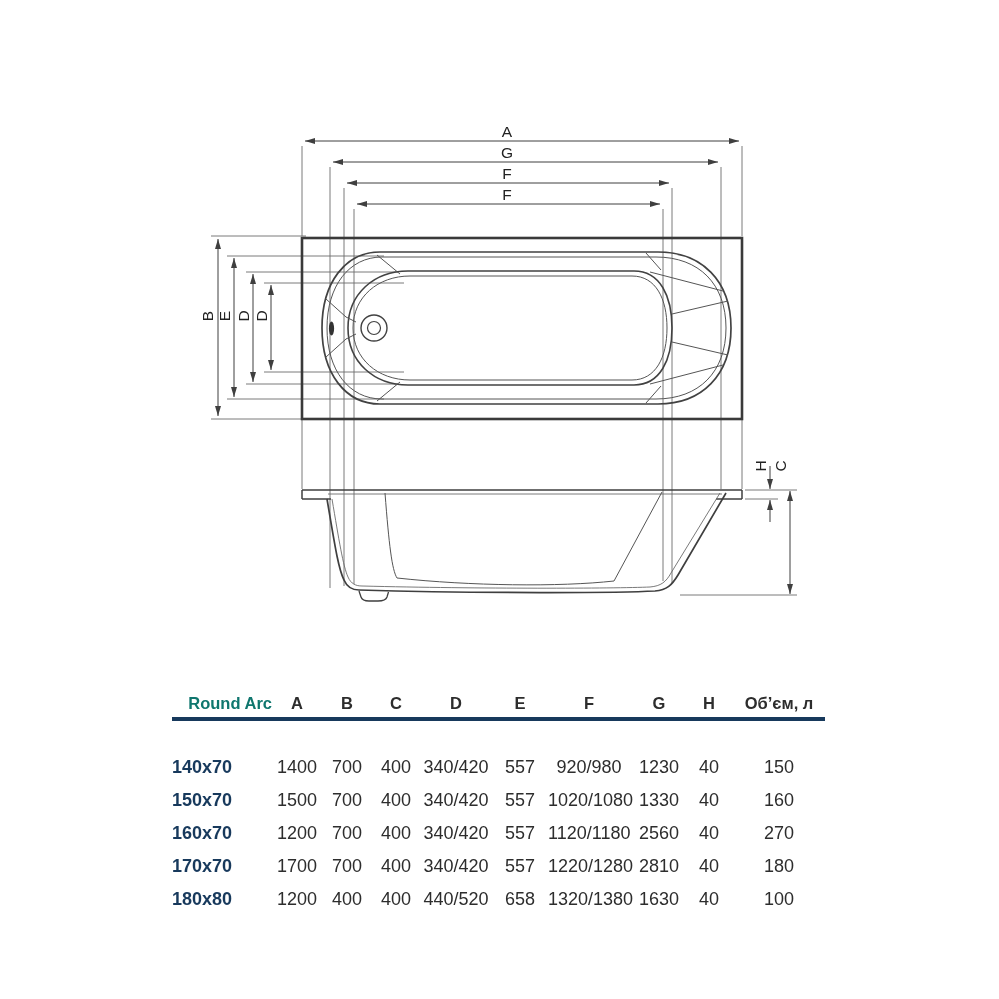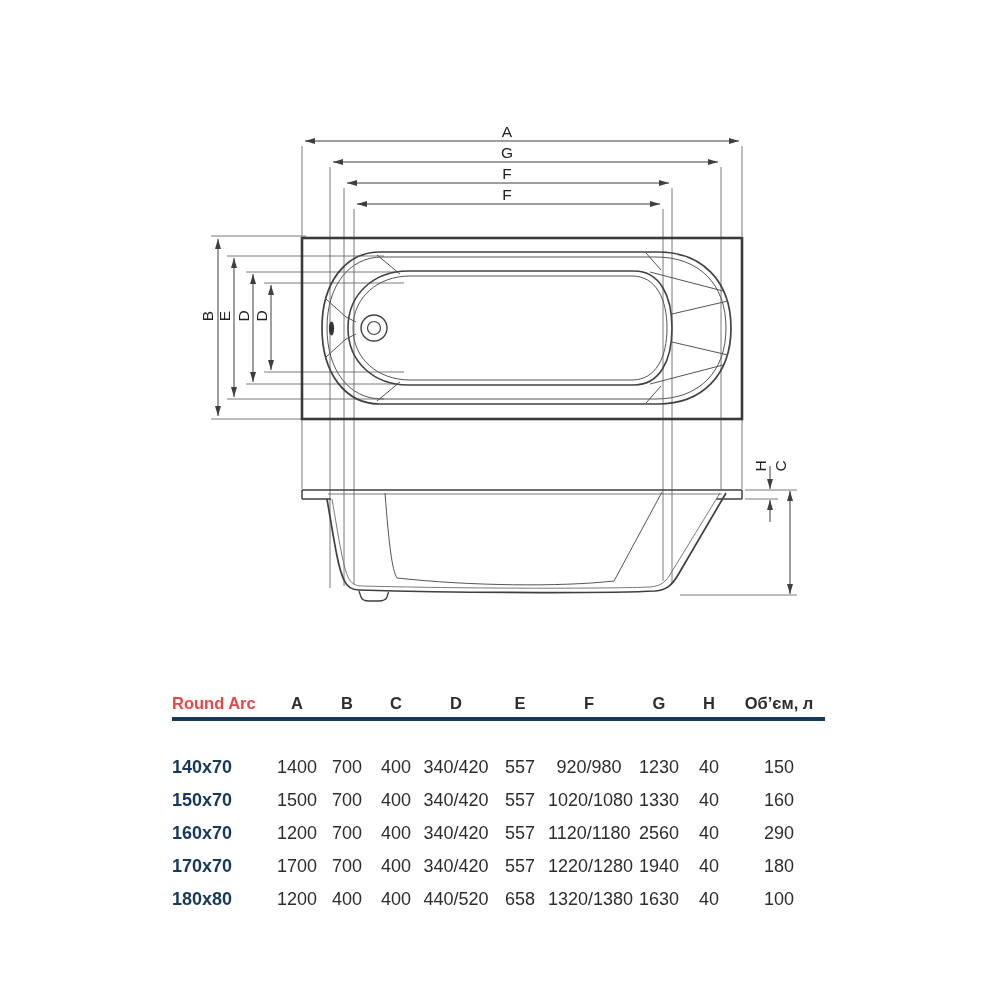--- a/index.html
+++ b/index.html
@@ -5,21 +5,21 @@
   html,body{margin:0;padding:0;background:#ffffff;}
   body{width:999px;height:999px;font-family:"Liberation Sans","DejaVu Sans",sans-serif;}
   .stage{position:relative;width:999px;height:999px;background:#fff;overflow:hidden;}
   .drawing-svg{position:absolute;left:0;top:0;}
 
   
   .spec-table{position:absolute;left:172px;top:690px;width:656px;color:#2d2d2d;}
   .tgrid{display:grid;grid-template-columns:100px 50px 50px 48px 72px 56px 82px 58px 42px 98px;align-items:center;}
   .thead{height:27px;}
   .thead .cell{font-size:16.5px;font-weight:700;color:#2d2d2d;text-align:center;}
-  .thead .cell.first{color:#ef4444;text-align:left;}
+  .thead .cell.first{color:#0f766e;text-align:right;}
   .rule{height:4px;background:#17395c;width:653px;}
   .trow{height:33px;}
   .trow .cell{font-size:18px;font-weight:400;text-align:center;white-space:nowrap;margin-top:36px;}
   .trow .cell.first{font-weight:700;color:#17395c;text-align:left;}
 </style>
 </head>
 <body>
 
 <div class="stage">
 
@@ -187,32 +187,32 @@
     <div class="tgrid trow">
       <div class="cell first">160x70</div>
       <div class="cell">1200</div>
       <div class="cell">700</div>
       <div class="cell">400</div>
       <div class="cell">340/420</div>
       <div class="cell">557</div>
       <div class="cell">1120/1180</div>
       <div class="cell">2560</div>
       <div class="cell">40</div>
-      <div class="cell">290</div>
+      <div class="cell">270</div>
     </div>
 
     <div class="tgrid trow">
       <div class="cell first">170x70</div>
       <div class="cell">1700</div>
       <div class="cell">700</div>
       <div class="cell">400</div>
       <div class="cell">340/420</div>
       <div class="cell">557</div>
       <div class="cell">1220/1280</div>
-      <div class="cell">1940</div>
+      <div class="cell">2810</div>
       <div class="cell">40</div>
       <div class="cell">180</div>
     </div>
 
     <div class="tgrid trow">
       <div class="cell first">180x80</div>
       <div class="cell">1200</div>
       <div class="cell">400</div>
       <div class="cell">400</div>
       <div class="cell">440/520</div>

